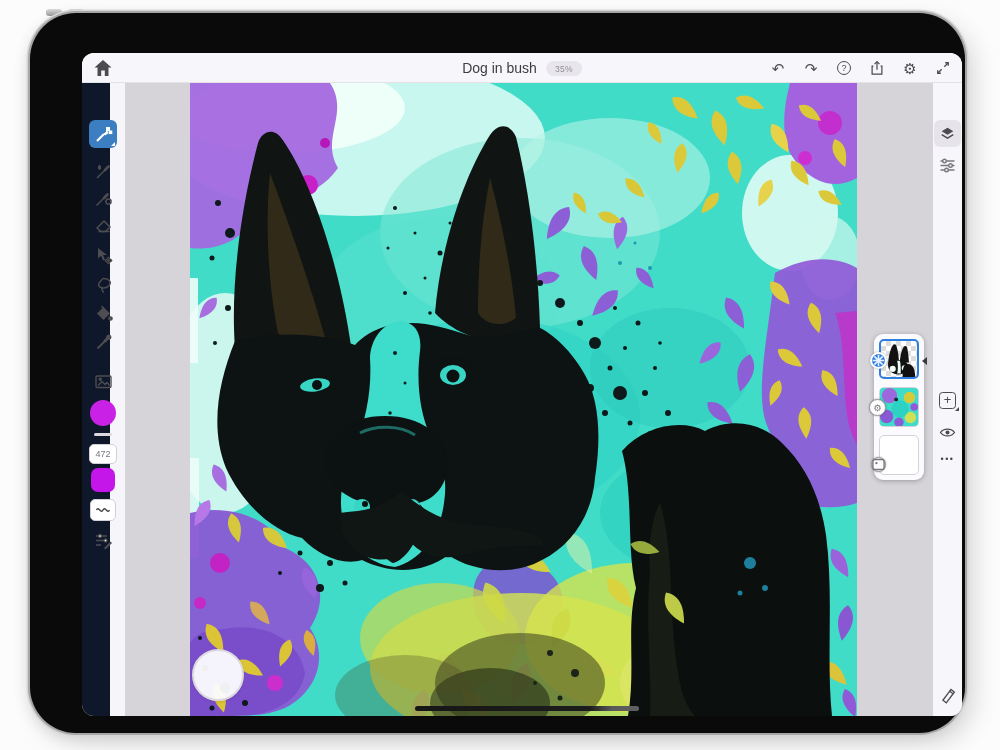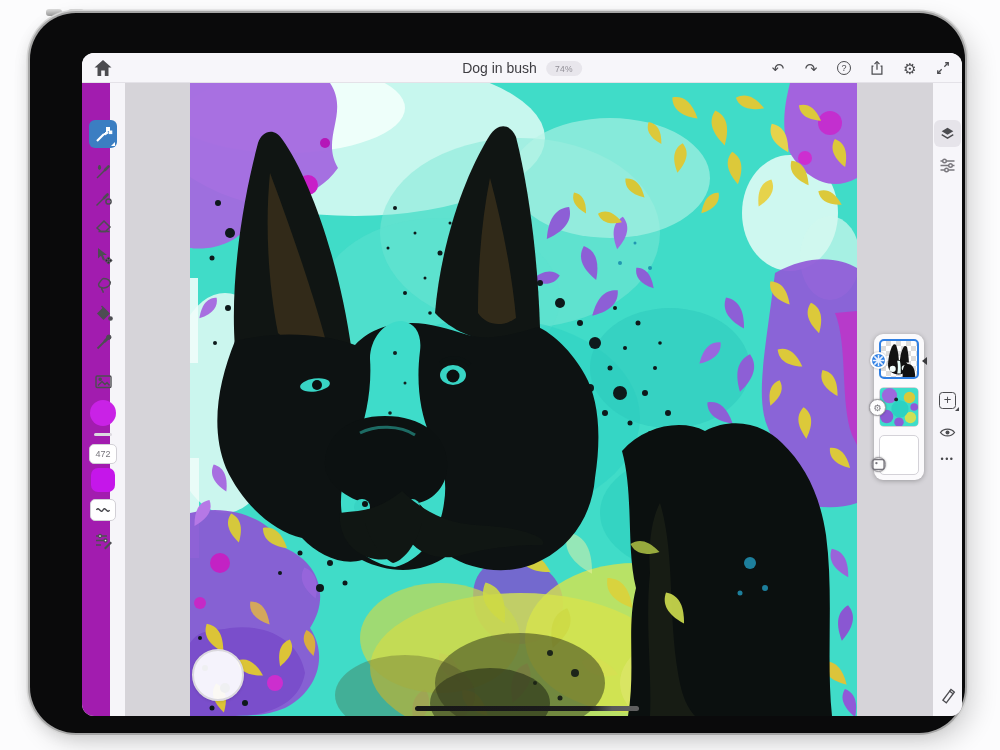--- a/index.html
+++ b/index.html
@@ -25,21 +25,21 @@
   .doc-title { font-size:14px; color:#3e3d42; }
   .zoom-badge { background:#e8e6ec; color:#908e96; border-radius:9px; font-size:8.5px;
     padding:3px 9px 2px; letter-spacing:.3px; }
   .topbar-right { position:absolute; right:10px; top:0; height:30px; display:flex; align-items:center; gap:15px; }
   .tb-ic { color:#4c4c50; font-size:15px; line-height:1; display:flex; align-items:center; justify-content:center;
     width:18px; height:18px; cursor:pointer; }
   .help-circ { width:14px; height:14px; border:1.3px solid #4c4c50; border-radius:50%;
     font-size:9px; display:flex; align-items:center; justify-content:center; color:#4c4c50; }
 
   
-  .left-rail { position:absolute; left:0; top:30px; width:28px; height:633px; background:#a21caf; z-index:20; }
+  .left-rail { position:absolute; left:0; top:30px; width:28px; height:633px; background:#0f172a; z-index:20; }
   .right-rail { position:absolute; left:851px; top:30px; width:29px; height:633px; background:#f7f6fa; z-index:20; }
   .tool { position:absolute; left:11px; width:21px; height:21px; color:#4d4d52; cursor:pointer; }
   .tool svg { width:100%; height:100%; }
   .active-tool { position:absolute; left:7px; top:37px; width:28px; height:28px; border-radius:6px;
     background:#3b7ec2; display:flex; align-items:center; justify-content:center; cursor:pointer; }
   .active-tool svg { width:19px; height:19px; }
   .corner-tri { position:absolute; right:2.5px; bottom:2.5px; width:0; height:0;
     border-left:4px solid transparent; border-bottom:4px solid #fff; }
   .color-dot { position:absolute; left:8px; top:317px; width:26px; height:26px; border-radius:50%; cursor:pointer; }
   .rail-divider { position:absolute; left:12px; top:350px; width:18px; height:3px; border-radius:2px; background:#dbd9df; }
@@ -101,21 +101,21 @@
   <div class="screen">
 
     <div class="topbar">
       <div class="home-btn">
         <svg viewBox="0 0 20 18">
             <path d="M10 1 L1.5 8.5 H4.5 V17 H8.2 V11.6 H11.8 V17 H15.5 V8.5 H18.5 Z" fill="#4c4c50"></path>
           </svg>
       </div>
       <div class="title-wrap">
         <span class="doc-title">Dog in bush</span>
-        <span class="zoom-badge">74%</span>
+        <span class="zoom-badge">35%</span>
       </div>
       <div class="topbar-right">
         <span class="tb-ic">↶</span>
         <span class="tb-ic">↷</span>
         <span class="tb-ic">
             <span class="help-circ">?</span>
           </span>
         <span class="tb-ic">
           <svg viewBox="0 0 18 18" width="16" height="16">
               <g fill="none" stroke="#4c4c50" stroke-width="1.4">

